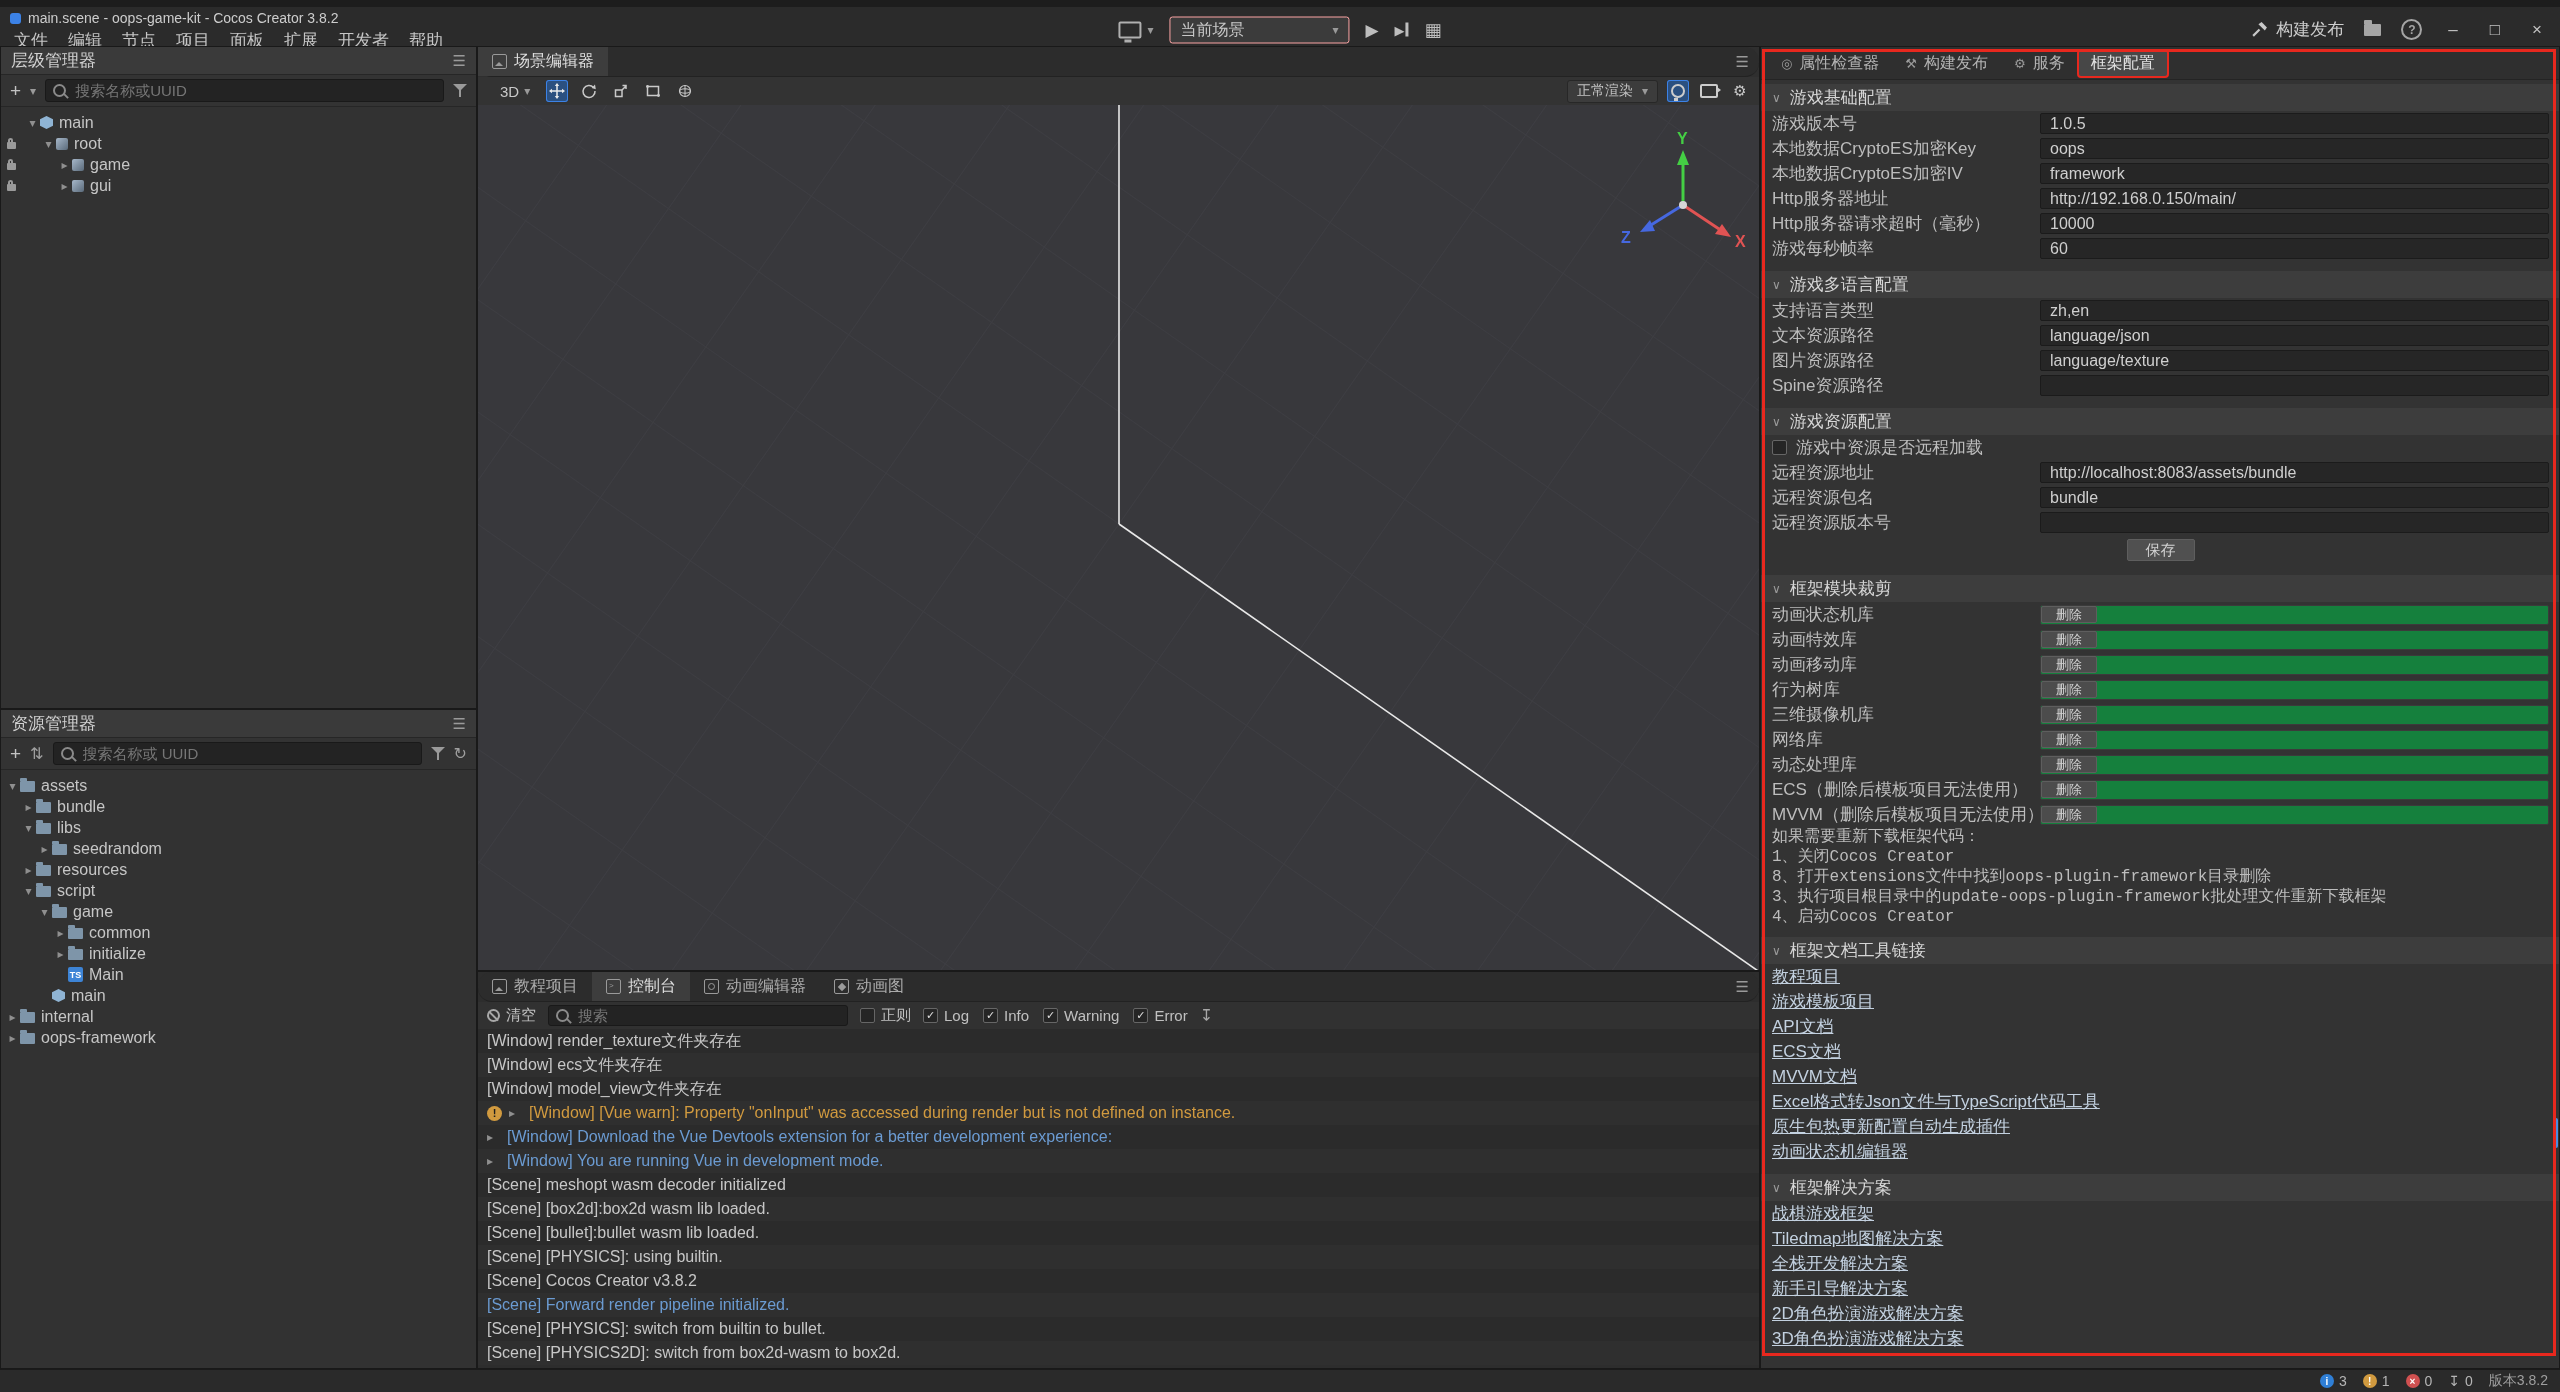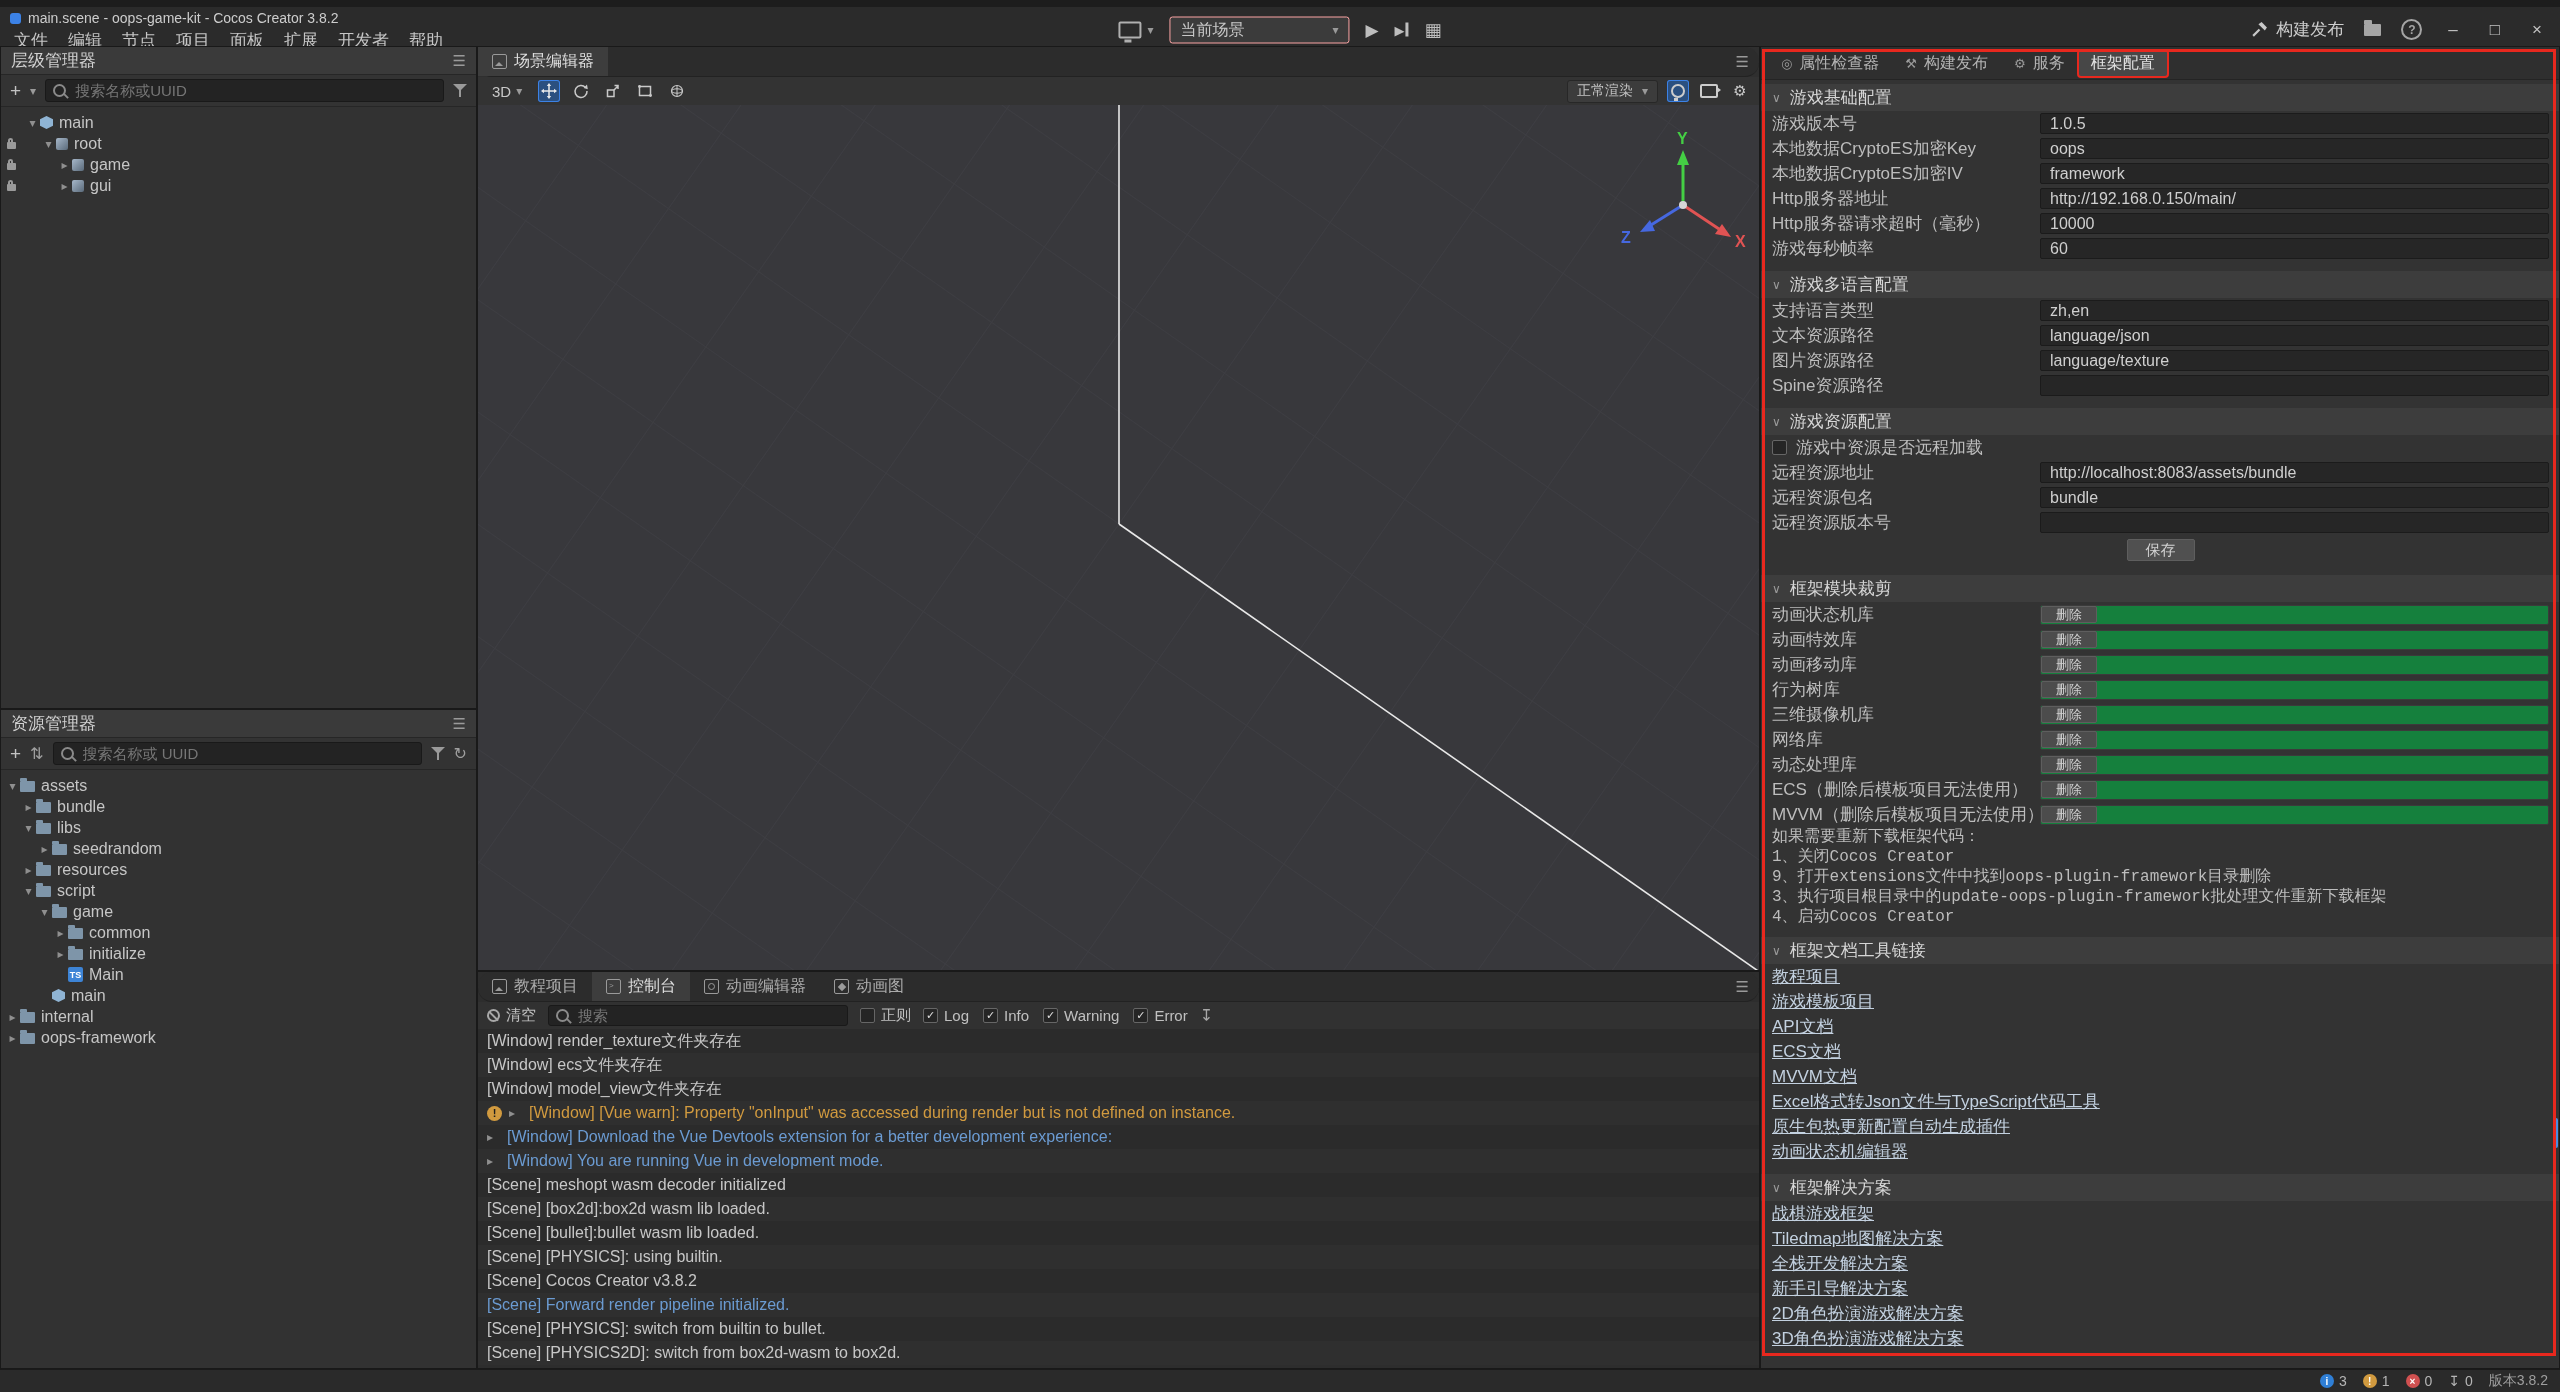--- a/index.html
+++ b/index.html
@@ -64,21 +64,21 @@
   #scene-panel{left:477px;top:46px;width:1283px;height:925px;background:#2f2f2f;}
   .tabbar{height:29px;background:#2c2c2c;display:flex;align-items:stretch;border-bottom:1px solid #222;border-radius:14px;}
   .tab{display:flex;align-items:center;gap:7px;padding:0 14px;font-size:16px;color:#ababab;}
   .tab.active{background:#3d3d3d;color:#dedede;}
   .mini-icon{width:13px;height:13px;border:1px solid #9a9a9a;border-radius:2px;position:relative;display:inline-block;flex:none;}
   .preview-icon::after{content:'';position:absolute;left:2px;bottom:2px;border-left:4px solid transparent;border-right:4px solid transparent;border-bottom:4px solid #9a9a9a;}
   .console-icon::after{content:'>';position:absolute;font-size:8px;left:2px;top:1px;color:#9a9a9a;}
   .animation-editor-icon::after{content:'';position:absolute;inset:3px;border-radius:50%;border:1px solid #9a9a9a;}
   .animation-graph-icon::after{content:'';position:absolute;inset:3.5px;background:#9a9a9a;transform:rotate(45deg);}
   #scene-toolbar{height:28px;background:#333;border-bottom:1px solid #242424;display:flex;align-items:center;padding:0 8px;gap:10px;}
-  .btn3d{display:flex;align-items:center;gap:5px;color:#c8c8c8;font-size:15px;padding:0 6px;}
+  .btn3d{display:flex;align-items:center;gap:5px;color:#c8c8c8;font-size:15px;padding:0 6px;margin-left:8px;}
   .titem{width:22px;height:22px;display:flex;align-items:center;justify-content:center;border-radius:3px;}
   .titem.active{background:#2b5080;box-shadow:0 0 0 1px #3c82e6 inset;}
   .stool-right{margin-left:auto;display:flex;align-items:center;gap:9px;}
   .render-select{height:21px;background:#3c3c3c;border:1px solid #272727;border-radius:3px;padding:0 9px;color:#c3c3c3;font-size:14px;display:flex;gap:9px;align-items:center;}
   .bulb{width:10px;height:10px;border:2px solid #ccc;border-radius:50%;position:relative;}
   .bulb::after{content:'';position:absolute;left:1px;bottom:-5px;width:4px;height:3px;background:#ccc;}
   .cam{width:14px;height:10px;border:2px solid #ccc;border-radius:2px;position:relative;}
   .cam::before{content:'';position:absolute;right:-5px;top:1px;border-top:3px solid transparent;border-bottom:3px solid transparent;border-left:4px solid #ccc;}
   #viewport{position:absolute;left:0;top:58px;right:0;bottom:0;background:#38383c;overflow:hidden;}
   
@@ -736,21 +736,21 @@
           </div>
         </div>
         <div class="insp-row">
           <span class="insp-label">MVVM（删除后模板项目无法使用）</span>
           <div class="module-strip">
             <button class="gbtn del">删除</button>
           </div>
         </div>
         <div class="insp-note">如果需要重新下载框架代码：</div>
         <div class="insp-note">1、关闭Cocos Creator</div>
-        <div class="insp-note">9、打开extensions文件中找到oops-plugin-framework目录删除</div>
+        <div class="insp-note">8、打开extensions文件中找到oops-plugin-framework目录删除</div>
         <div class="insp-note">3、执行项目根目录中的update-oops-plugin-framework批处理文件重新下载框架</div>
         <div class="insp-note">4、启动Cocos Creator</div>
       </div>
       <div class="insp-section">
         <div class="sec-header">
           <span class="sec-chev">∨</span>
           <span class="sec-title">框架文档工具链接</span>
         </div>
         <div class="insp-row link-row">
           <a class="insp-link">教程项目</a>

